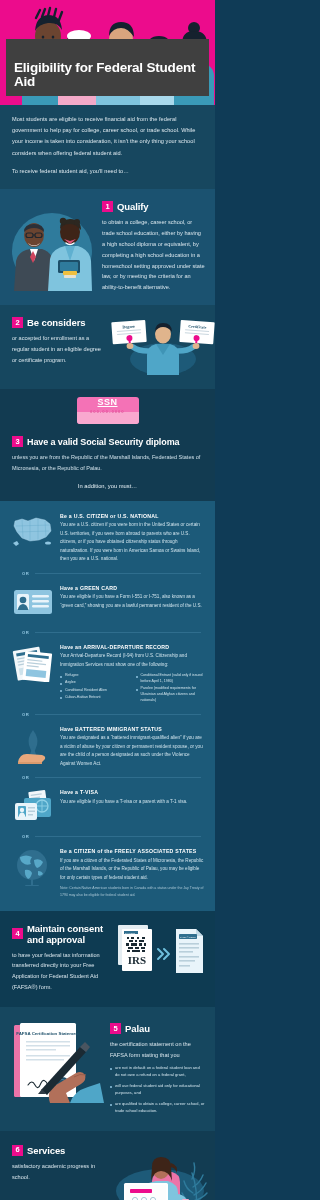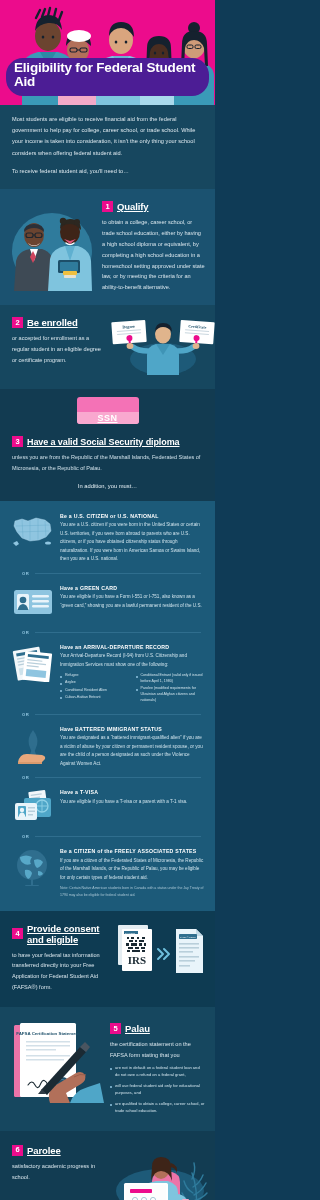--- a/index.html
+++ b/index.html
@@ -24,24 +24,23 @@
     background: #ec0c8c;
     overflow: hidden;
   }
   .hero-people {
     position: absolute;
     left: 0; right: 0; bottom: 0; top: 0;
   }
   .title-bar {
     position: absolute;
     left: 6px; right: 6px; bottom: 9px;
-    background: #4c1d95;
-    padding: 3px 8px 8px 8px;
+    background: #404040;
+    padding: 22px 8px 8px 8px;
     z-index: 5;
-    border-radius: 17px;
   }
   .title-bar h1 {
     color: #ffffff;
     font-size: 13.5px;
     font-weight: bold;
     letter-spacing: -0.2px;
     line-height: 1;
   }
 
   
@@ -79,21 +78,20 @@
     align-items: center;
     justify-content: center;
     flex: 0 0 auto;
     line-height: 1;
   }
   .step-title {
     color: #ffffff;
     font-size: 9.5px;
     font-weight: bold;
     letter-spacing: -0.1px;
-    text-decoration: underline;
   }
   .step-body {
     color: #d9e6ed;
     font-size: 5.6px;
     line-height: 1.95;
   }
 
   
   .s1 { display: flex; padding: 10px 10px 12px 8px; gap: 6px; }
   .s1-art { flex: 0 0 88px; position: relative; height: 92px; }
@@ -117,21 +115,21 @@
   .ssn-card .sheen {
     position: absolute; left: 0; right: 0; bottom: 0; height: 12px;
     background: #f9a8cf;
   }
   .ssn-card .ssn-txt {
     position: relative;
     color: #fff;
     font-weight: bold;
     font-size: 9px;
     letter-spacing: 0.5px;
-    margin-top: 16px;
+    margin-top: 0;
     display: block;
     z-index: 2;
     text-decoration: underline;
   }
   .ssn-card .ssn-sub {
     position: relative;
     display: block;
     color: #d63384;
     font-size: 3.4px;
     letter-spacing: 1.4px;
@@ -330,21 +328,21 @@
         <span class="step-title">Qualify</span>
       </div>
       <div class="step-body">to obtain a college, career school, or trade school education, either by having a high school diploma or equivalent, by completing a high school education in a homeschool setting approved under state law, or by meeting the criteria for an ability-to-benefit alternative.</div>
     </div>
   </div>
 
   <div class="sec sec-dark s2">
     <div class="s2-txt">
       <div class="step-head">
         <span class="num">2</span>
-        <span class="step-title">Be enrolled</span>
+        <span class="step-title">Be considers</span>
       </div>
       <div class="step-body">or accepted for enrollment as a regular student in an eligible degree or certificate program.</div>
     </div>
     <div class="s2-art">
       <svg viewBox="0 0 104 58" width="104" height="58">
         <ellipse cx="52" cy="42" rx="33" ry="16" fill="#1d5a78"></ellipse>
 
         <path d="M36 58 L36 38 Q36 29 45 27 L59 27 Q68 29 68 38 L68 58 Z" fill="#4fa6c8"></path>
         <path d="M45 27 L52 38 L59 27 Z" fill="#3f94b6"></path>
         <ellipse cx="52" cy="17" rx="8" ry="9.5" fill="#e0b48c"></ellipse>
@@ -567,21 +565,21 @@
         <div class="elig-p">If you are a citizen of the Federated States of Micronesia, the Republic of the Marshall Islands, or the Republic of Palau, you may be eligible for only certain types of federal student aid.</div>
         <div class="elig-fine">Note: Certain Native American students born in Canada with a status under the Jay Treaty of 1794 may also be eligible for federal student aid.</div>
       </div>
     </div>
   </div>
 
   <div class="s4">
     <div class="s4-txt">
       <div class="step-head">
         <span class="num">4</span>
-        <span class="step-title">Provide consent and eligible</span>
+        <span class="step-title">Maintain consent and approval</span>
       </div>
       <div class="s4-body">to have your federal tax information transferred directly into your Free Application for Federal Student Aid (FAFSA®) form.</div>
     </div>
     <div class="s4-art">
       <svg viewBox="0 0 92 62" width="92" height="62">
 
         <rect x="4" y="2" width="30" height="40" rx="1" fill="#e4edf2"></rect>
 
         <rect x="8" y="6" width="30" height="42" rx="1" fill="#ffffff"></rect>
         <rect x="10" y="8" width="14" height="3" fill="#2f6e8e"></rect>
@@ -672,21 +670,21 @@
             <span class="t">are qualified to obtain a college, career school, or trade school education.</span>
           </div>
       </div>
     </div>
   </div>
 
   <div class="s6">
     <div class="s6-txt">
       <div class="step-head">
         <span class="num">6</span>
-        <span class="step-title">Parolee</span>
+        <span class="step-title">Services</span>
       </div>
       <div class="step-body">satisfactory academic progress in school.</div>
     </div>
     <div class="s6-art">
       <svg viewBox="0 0 104 72" width="104" height="72">
         <ellipse cx="52" cy="48" rx="44" ry="22" fill="#1d5a78"></ellipse>
 
         <g stroke="#2f7b9c" stroke-width="1.4" fill="none" stroke-linecap="round">
           <path d="M88 66 Q90 46 84 30"></path>
           <path d="M86 52 Q94 48 98 40"></path>

